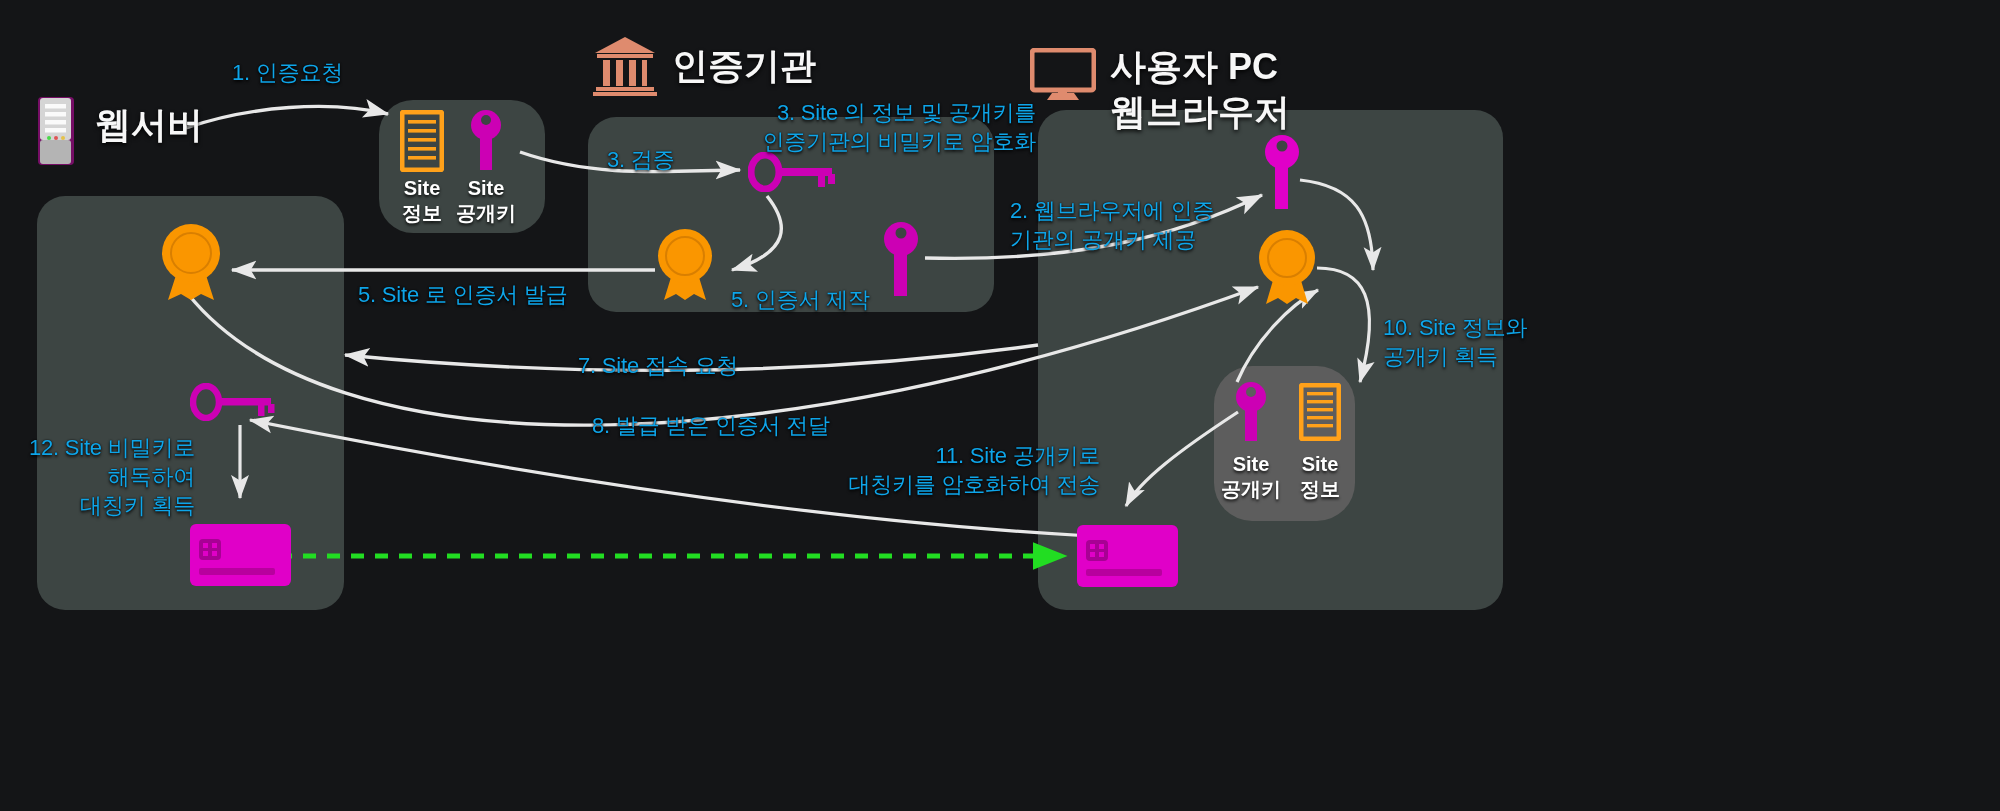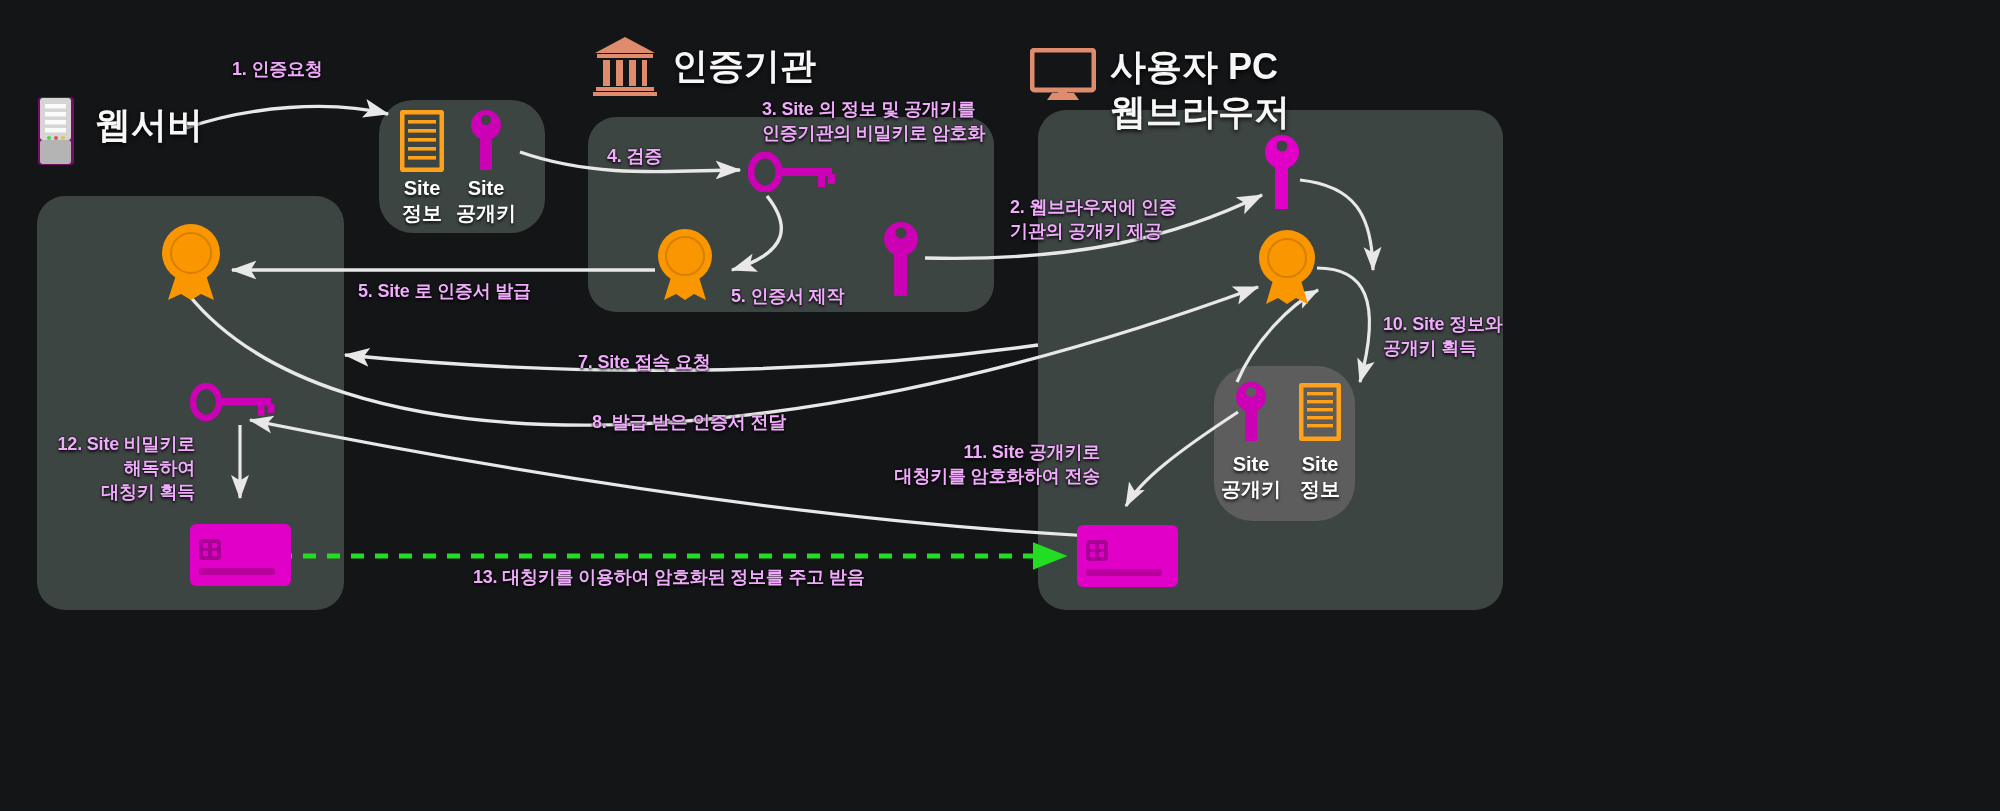--- a/index.html
+++ b/index.html
@@ -26,30 +26,30 @@
   }
   .panel.small {
     border-radius: 34px;
   }
   .panel.inner {
     background: #5d5d5d;
     border-radius: 38px;
   }
   .lbl {
     position: absolute;
-    color: #f0abfc;
-    font-weight: bold;
-    font-size: 18px;
+    color: #0ea5e9;
+    font-weight: normal;
+    font-size: 22px;
     line-height: 1.32;
     letter-spacing: -0.2px;
     text-shadow: 0 2px 3px rgba(0,0,0,0.85), 0 0 2px rgba(0,0,0,0.9);
     white-space: pre;
   }
   .lbl.r { text-align: right; margin-top: 6px; }
-  .lbl.c { text-align: left; }
+  .lbl.c { text-align: right; }
   .title {
     position: absolute;
     color: #f7f7f7;
     font-weight: bold;
     font-size: 36px;
     line-height: 1.25;
     text-shadow: 0 2px 4px rgba(0,0,0,0.9);
     white-space: pre;
   }
   .icon-cap {
@@ -307,21 +307,21 @@
       <rect x="22" y="19" width="5" height="5" fill="#e000c8"></rect>
       <rect x="13" y="27" width="5" height="5" fill="#e000c8"></rect>
       <rect x="22" y="27" width="5" height="5" fill="#e000c8"></rect>
       <rect x="9" y="44" width="76" height="7" rx="2" fill="#b8009e"></rect>
     </svg>
   </div>
 
 
   <div class="lbl" style="left:232px; top:58px;">1. 인증요청</div>
 
-  <div class="lbl" style="left:607px; top:145px;">4. 검증</div>
+  <div class="lbl" style="left:607px; top:145px;">3. 검증</div>
 
   <div class="lbl c" style="left:762px; top:98px; width:274px;">3. Site 의 정보 및 공개키를
 인증기관의 비밀키로 암호화</div>
 
   <div class="lbl" style="left:731px; top:285px;">5. 인증서 제작</div>
 
   <div class="lbl" style="left:358px; top:280px;">5. Site 로 인증서 발급</div>
 
   <div class="lbl" style="left:1010px; top:196px;">2. 웹브라우저에 인증
 기관의 공개키 제공</div>
@@ -334,15 +334,14 @@
   <div class="lbl" style="left:1383px; top:313px;">10. Site 정보와
 공개키 획득</div>
 
   <div class="lbl r" style="left:810px; top:435px; width:290px;">11. Site 공개키로
 대칭키를 암호화하여 전송</div>
 
   <div class="lbl r" style="left:10px; top:427px; width:185px;">12. Site 비밀키로
 해독하여
 대칭키 획득</div>
 
-  <div class="lbl" style="left:473px; top:566px;">13. 대칭키를 이용하여 암호화된 정보를 주고 받음</div>
 
 </div>
 
 </body></html>

